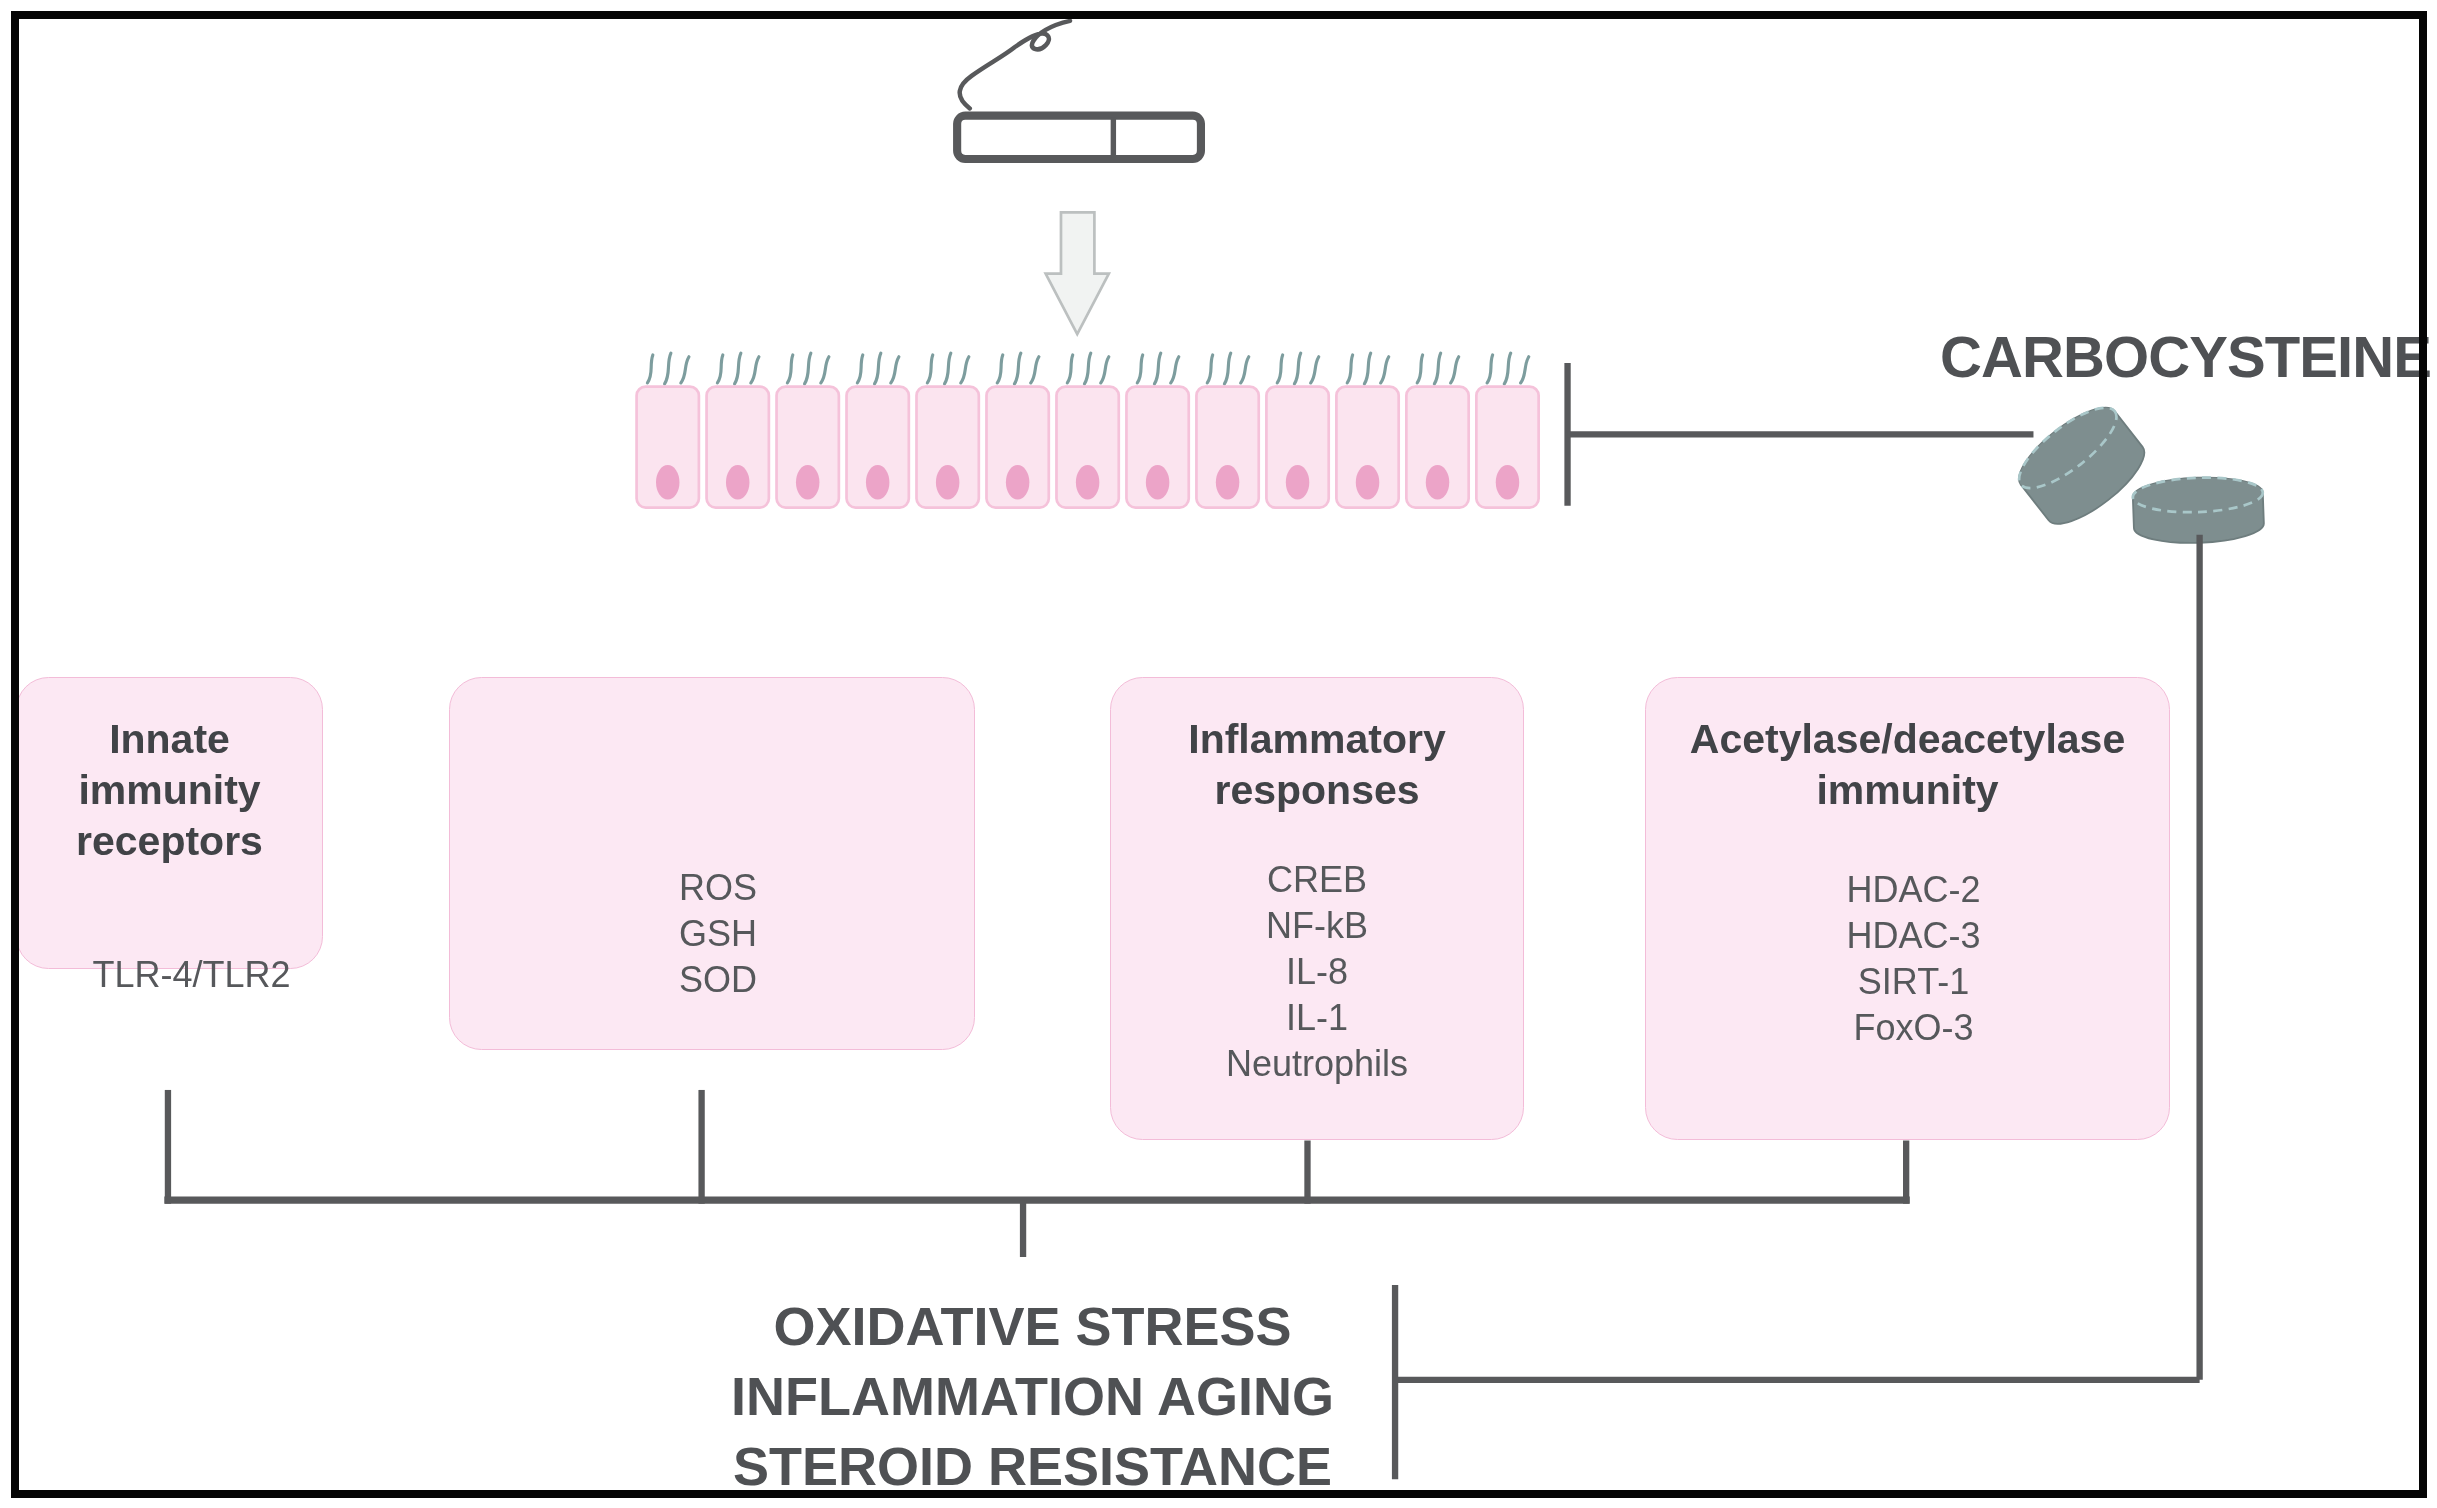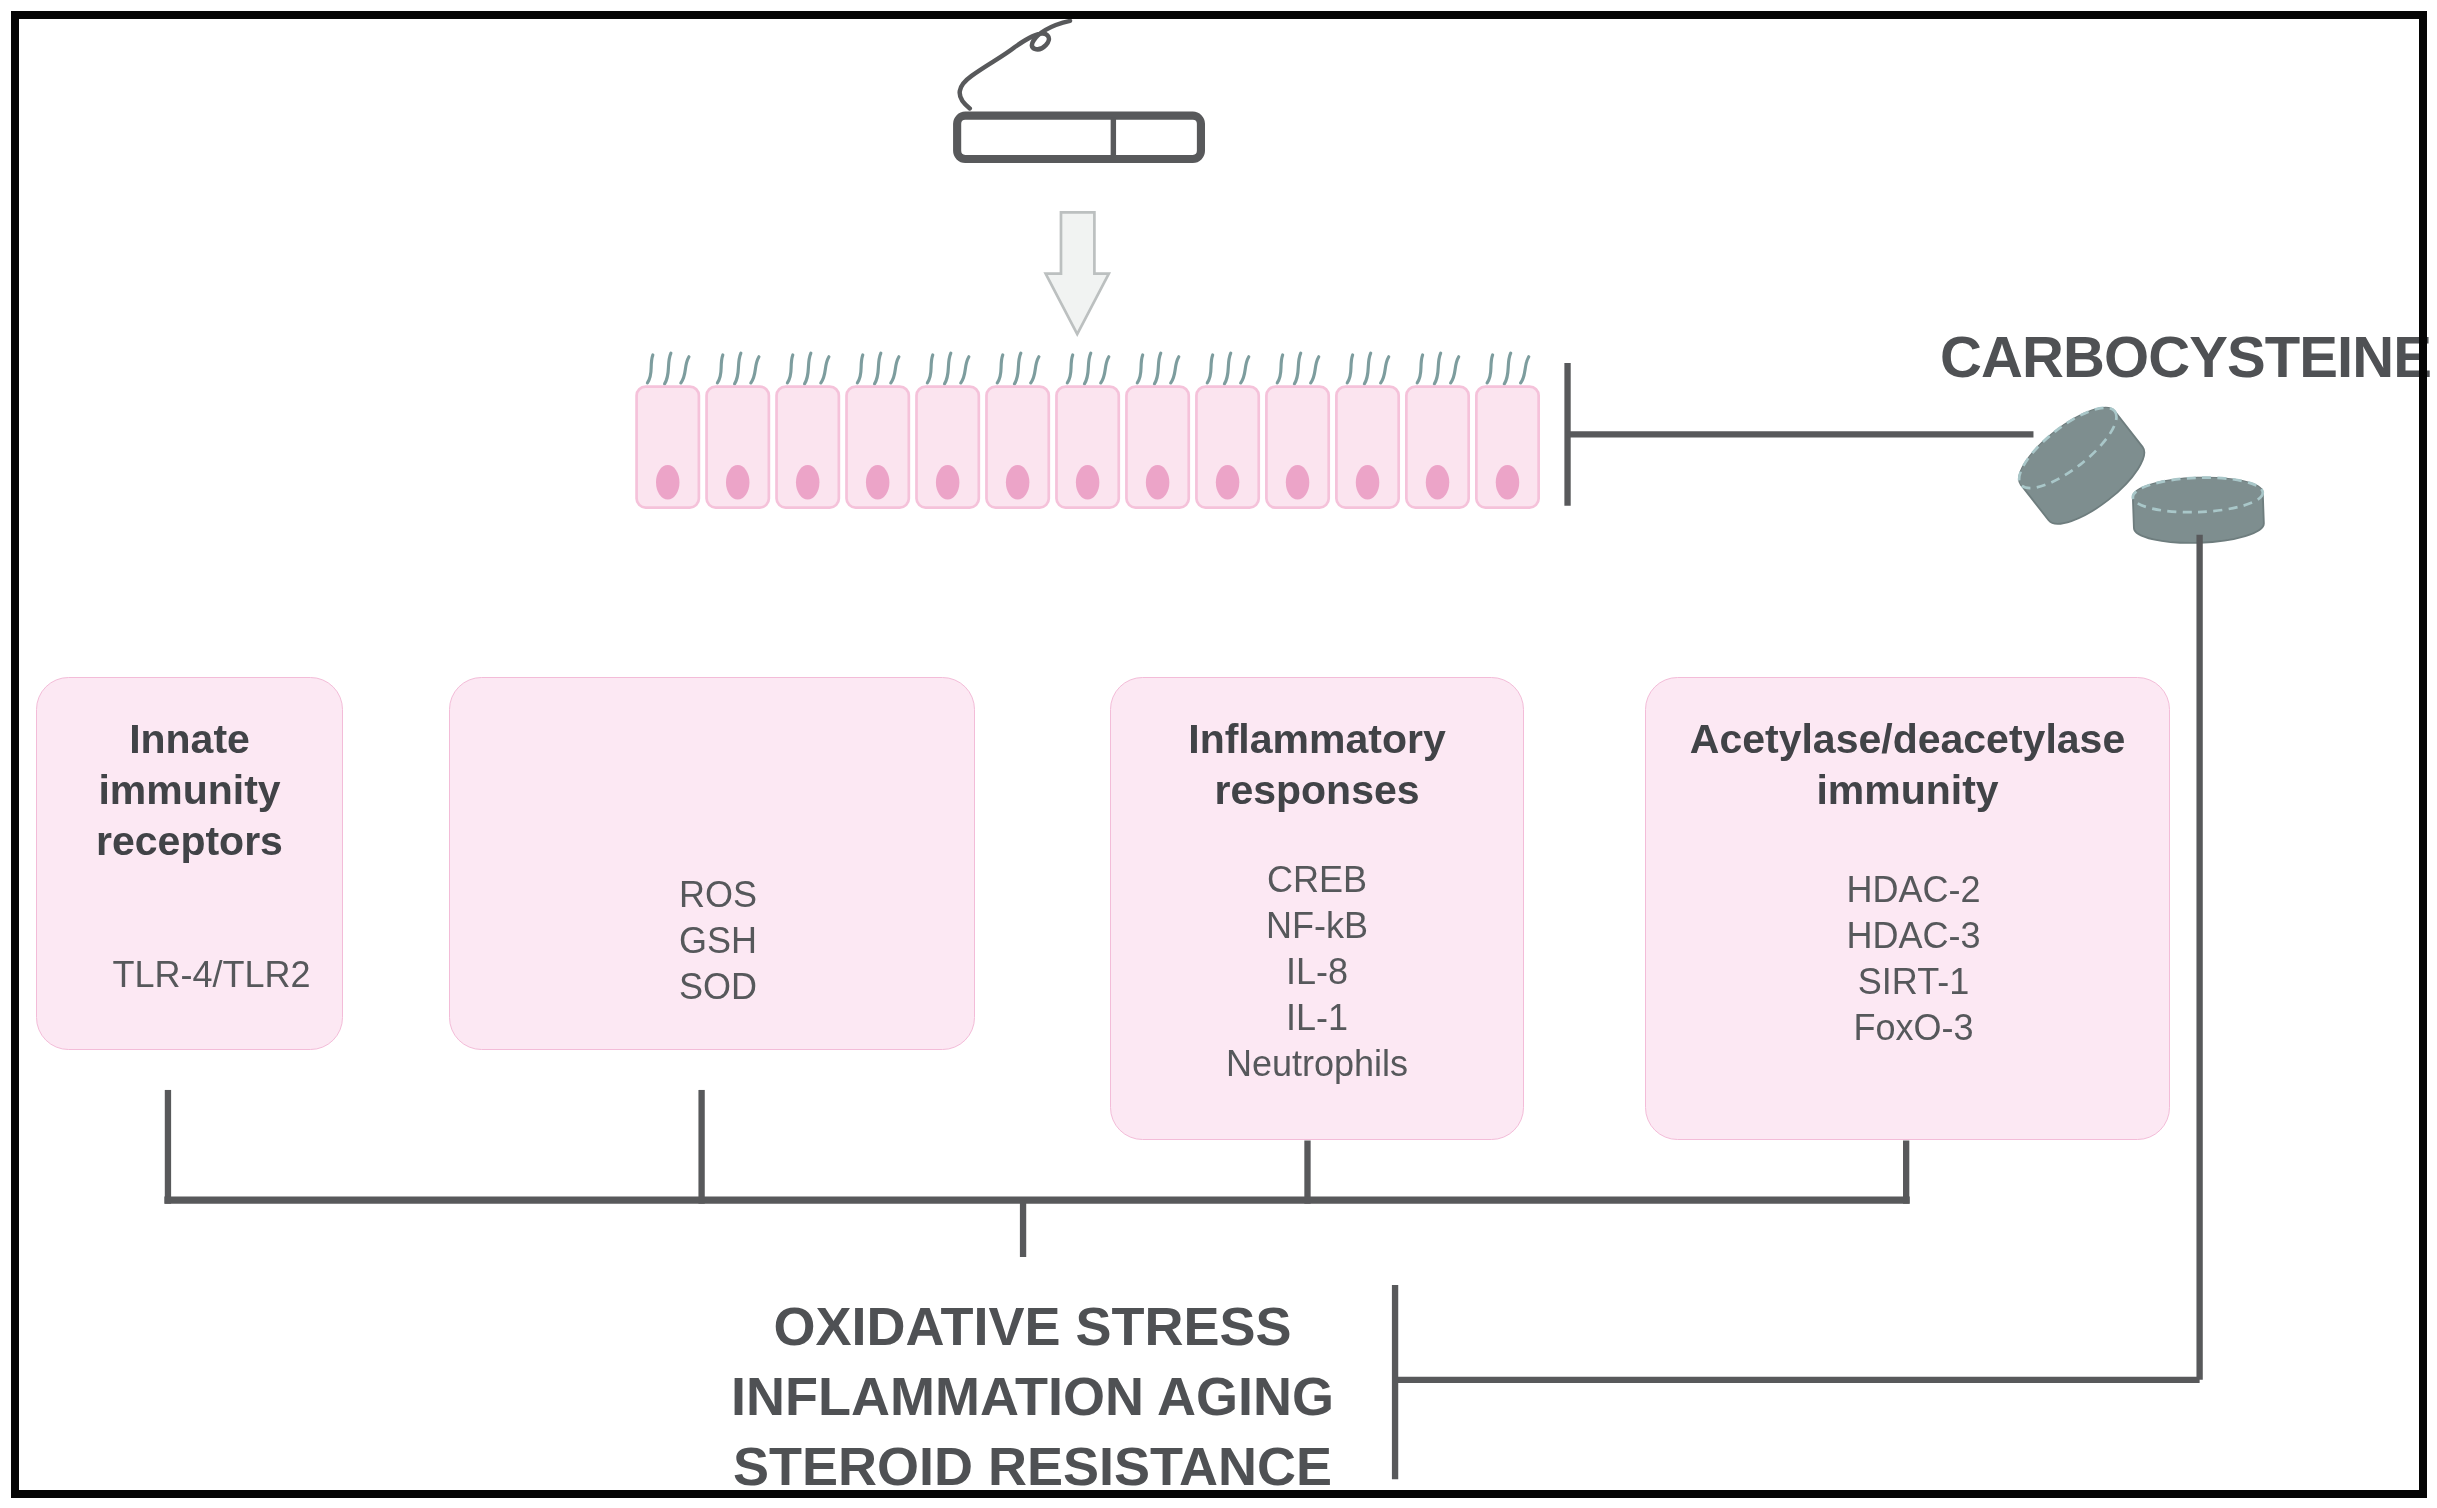--- a/index.html
+++ b/index.html
@@ -51,26 +51,26 @@
   }
   .box-items {
     position: absolute;
     left: 0; right: 0;
     text-align: center;
     font-size: 36px;
     line-height: 46px;
     color: var(--item_text);
     white-space: pre-line;
   }
-  #box-1 { left: 36px;   top: 677px; width: 307px; height: 373px; }
+  #box-1 { left: 16px;   top: 677px; width: 307px; height: 292px; }
   #box-2 { left: 449px;  top: 677px; width: 526px; height: 373px; }
   #box-3 { left: 1110px; top: 677px; width: 414px; height: 463px; }
   #box-4 { left: 1645px; top: 677px; width: 525px; height: 463px; }
   #box-1 .box-items { top: 274px; padding-left: 44px; }
-  #box-2 .box-items { top: 194px; padding-left: 12px; }
+  #box-2 .box-items { top: 187px; padding-left: 12px; }
   #box-3 .box-items { top: 179px; }
   #box-4 .box-items { top: 189px; margin-left: 12px; }
   
   #carbocysteine-label {
     position: absolute;
     left: 1878px; top: 323px; width: 553px;
     text-align: right;
     font-size: 58px;
     font-weight: bold;
     letter-spacing: -0.9px;

